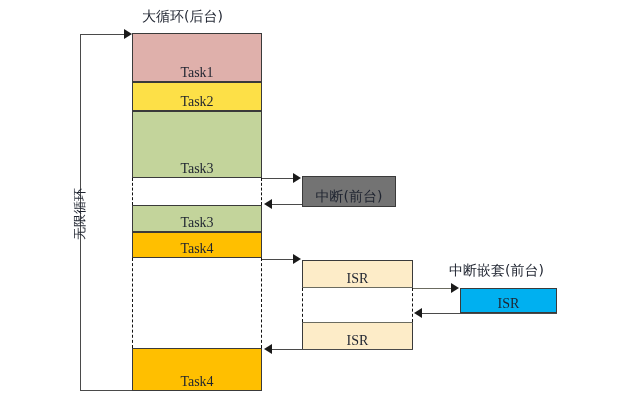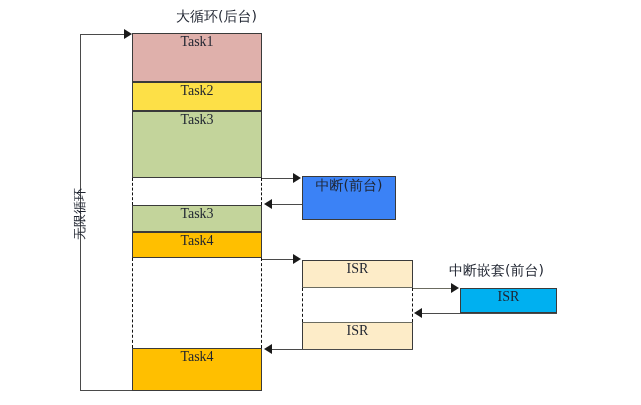--- a/index.html
+++ b/index.html
@@ -8,21 +8,21 @@
     background:#ffffff;
     font-family:"Liberation Serif", serif;
     position:relative;
     overflow:hidden;
   }
   #stage{position:absolute;left:0;top:0;width:641px;height:405px;}
   .box{
     position:absolute;
     box-sizing:border-box;
     border:1px solid #3a3a3a;
-    display:flex;align-items:flex-start;justify-content:center;
+    display:flex;align-items:flex-end;justify-content:center;
     font-size:14px;
     color:#1f2430;
     white-space:nowrap;
   }
   .label{
     position:absolute;
     font-size:15px;
     color:#1f2430;
     white-space:nowrap;
   }
@@ -59,21 +59,21 @@
     color:#8a8aa0;
     white-space:nowrap;
     opacity:.35;
   }
 </style>
 </head>
 <body>
 
 <div id="stage">
 
-  <div class="label cjk" style="left:142px;top:8px;margin-left:34px;">大循环(后台)</div>
+  <div class="label cjk" style="left:142px;top:8px;">大循环(后台)</div>
 
   <div class="label cjk" style="left:449px;top:262px;">中断嵌套(前台)</div>
 
   <div class="vline" style="left:80px;top:34px;height:357px;"></div>
   <div class="hline" style="left:80px;top:34px;width:49px;"></div>
   <div class="arrowR" style="left:124px;top:29px;"></div>
   <div class="hline" style="left:80px;top:390px;width:52px;"></div>
 
   <div class="vlabel" style="left:71px;top:240px;">无限循环</div>
 
@@ -100,21 +100,21 @@
   <div class="box" style="left:132px;top:348px;width:130px;height:43px;background:#ffbf00;">
     <span>Task4</span>
   </div>
 
   <div class="dashv" style="left:132px;top:178px;height:27px;"></div>
   <div class="dashv" style="left:261px;top:178px;height:27px;"></div>
 
   <div class="dashv" style="left:132px;top:258px;height:90px;"></div>
   <div class="dashv" style="left:261px;top:258px;height:90px;"></div>
 
-  <div class="box cjk" style="left:302px;top:176px;width:94px;height:44px;background:#3b82f6;">
+  <div class="box cjk" style="left:302px;top:176px;width:94px;height:31px;background:#737373;">
     <span>中断(前台)</span>
   </div>
 
   <div class="hline" style="left:262px;top:178px;width:34px;"></div>
   <div class="arrowR" style="left:293px;top:173px;"></div>
 
   <div class="hline" style="left:270px;top:204px;width:32px;"></div>
   <div class="arrowL" style="left:264px;top:199px;"></div>
 
   <div class="box" style="left:302px;top:260px;width:111px;height:28px;background:#fdecc8;border-bottom:1.6px solid #6b6b60;">

